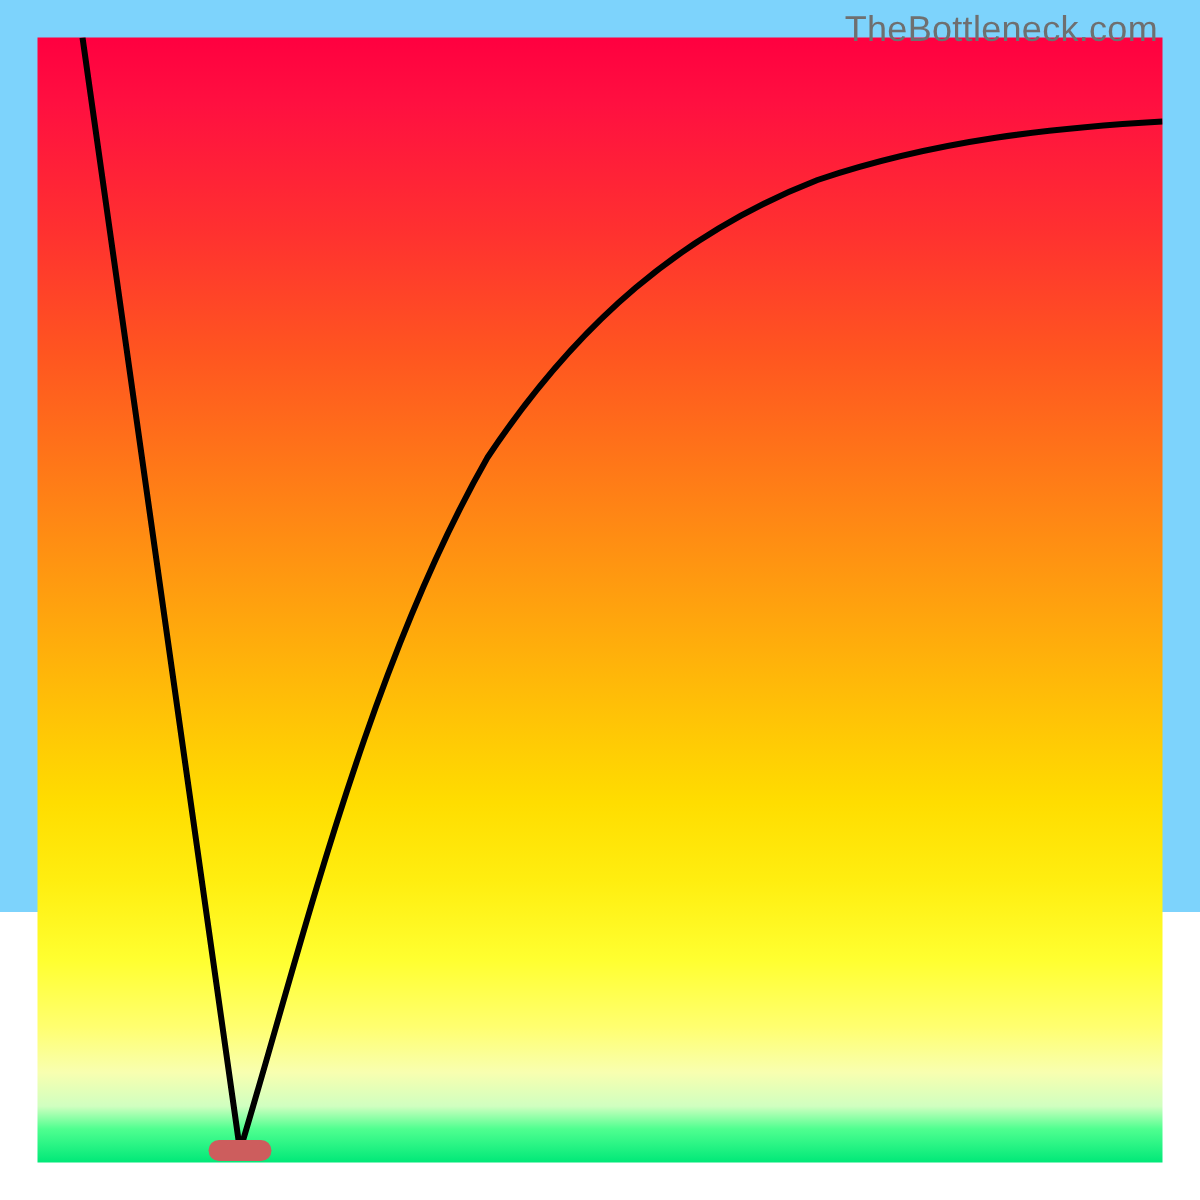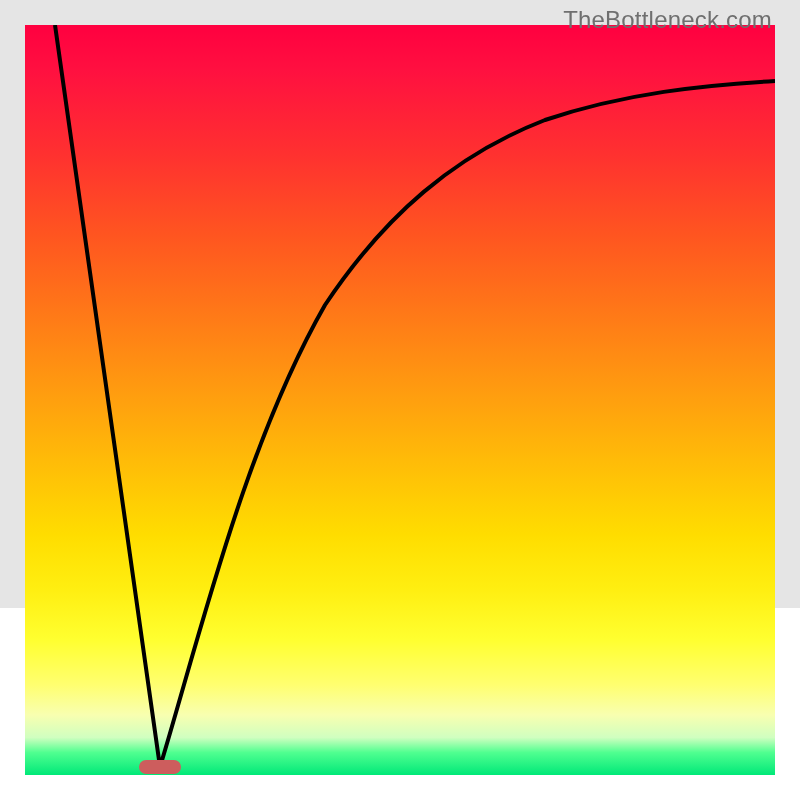--- a/index.html
+++ b/index.html
@@ -1,20 +1,20 @@
 <!DOCTYPE html>
 <html><head>
 <meta charset="utf-8">
 <style>
   * { margin: 0; padding: 0; box-sizing: border-box; }
   html, body { width: 800px; height: 800px; overflow: hidden; }
   .frame {
     width: 800px;
     height: 608px;
-    background: #e5e5e5;
+    background: #7dd3fc;
     position: relative;
   }
   .plot {
     position: absolute;
     left: 25px;
     top: 25px;
     width: 750px;
     height: 750px;
     background: linear-gradient(to bottom,
       #ff0040 0%,

